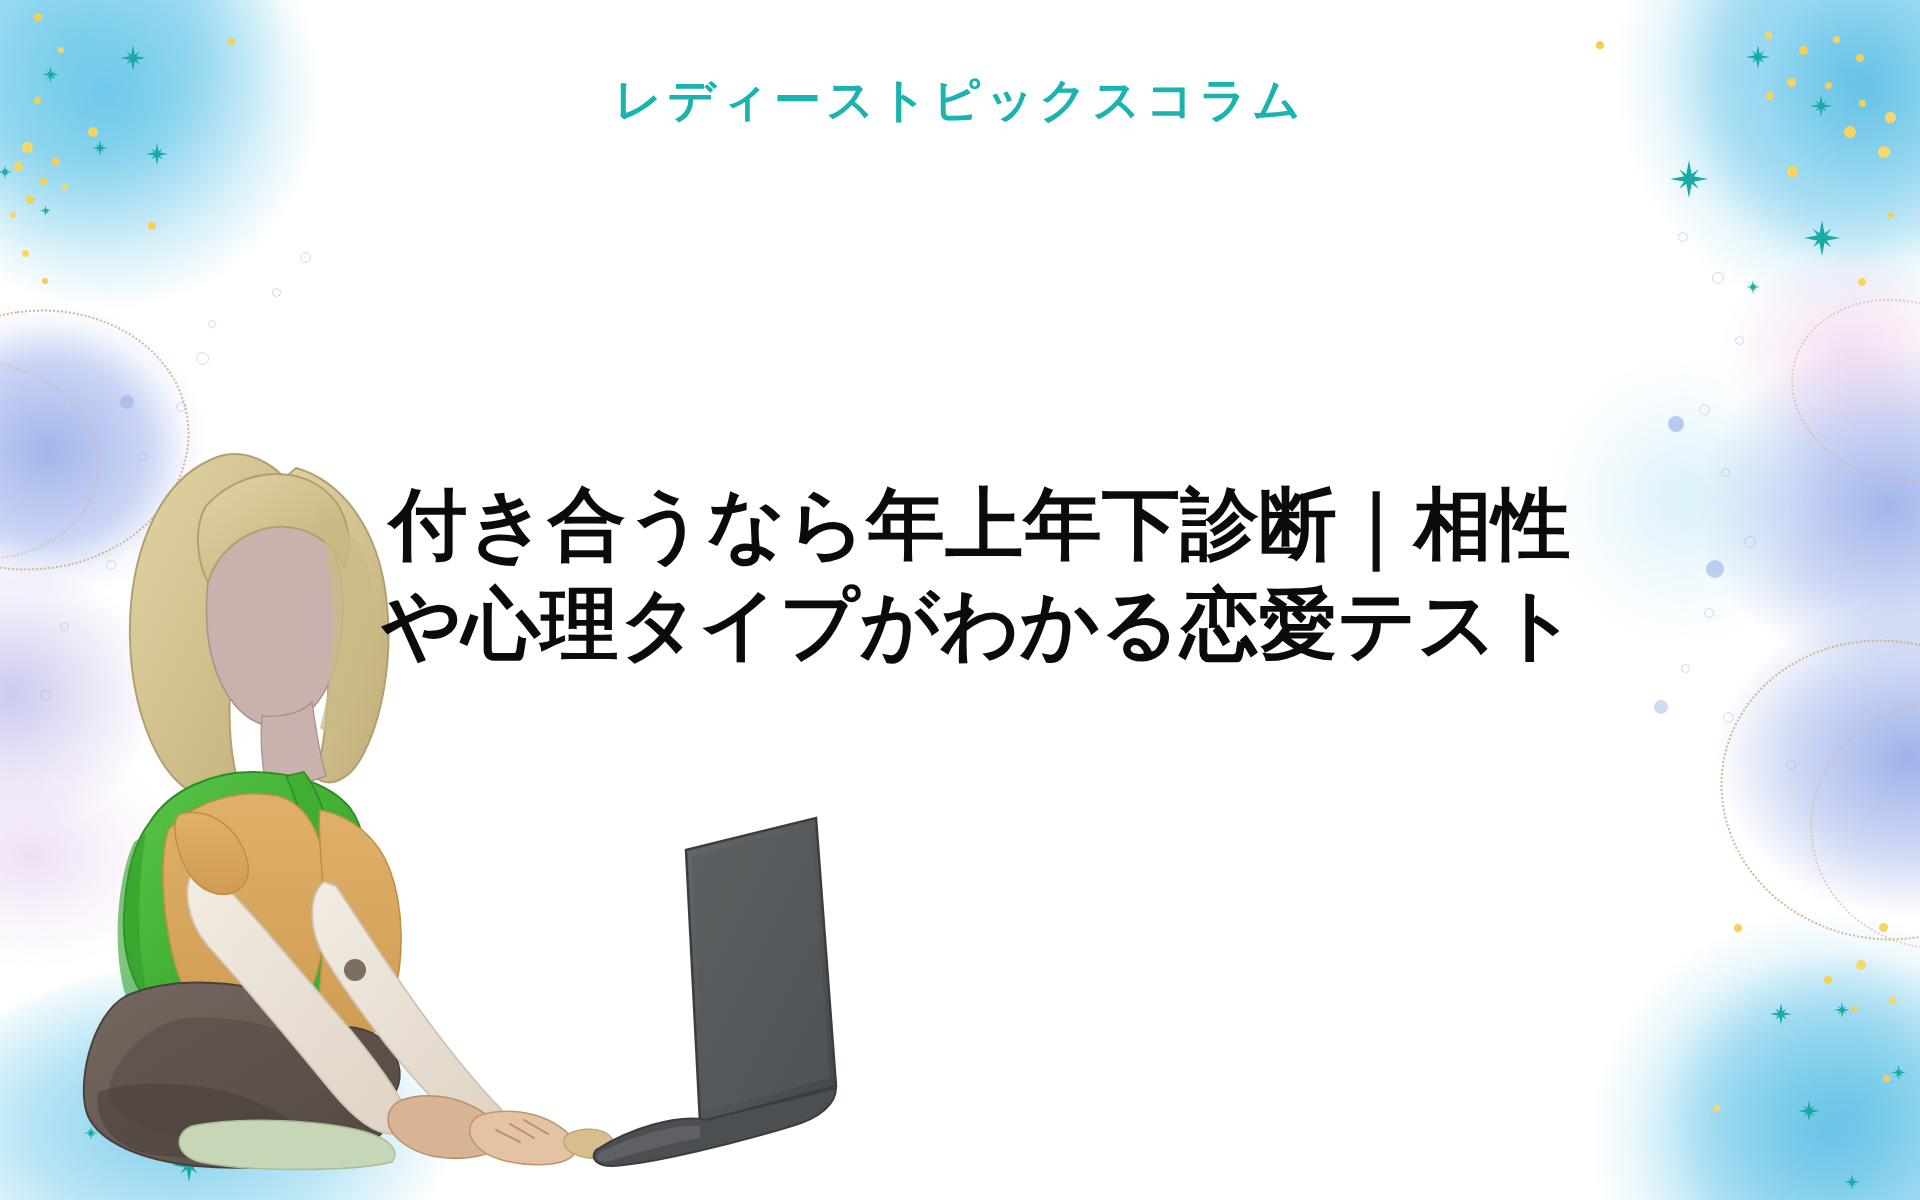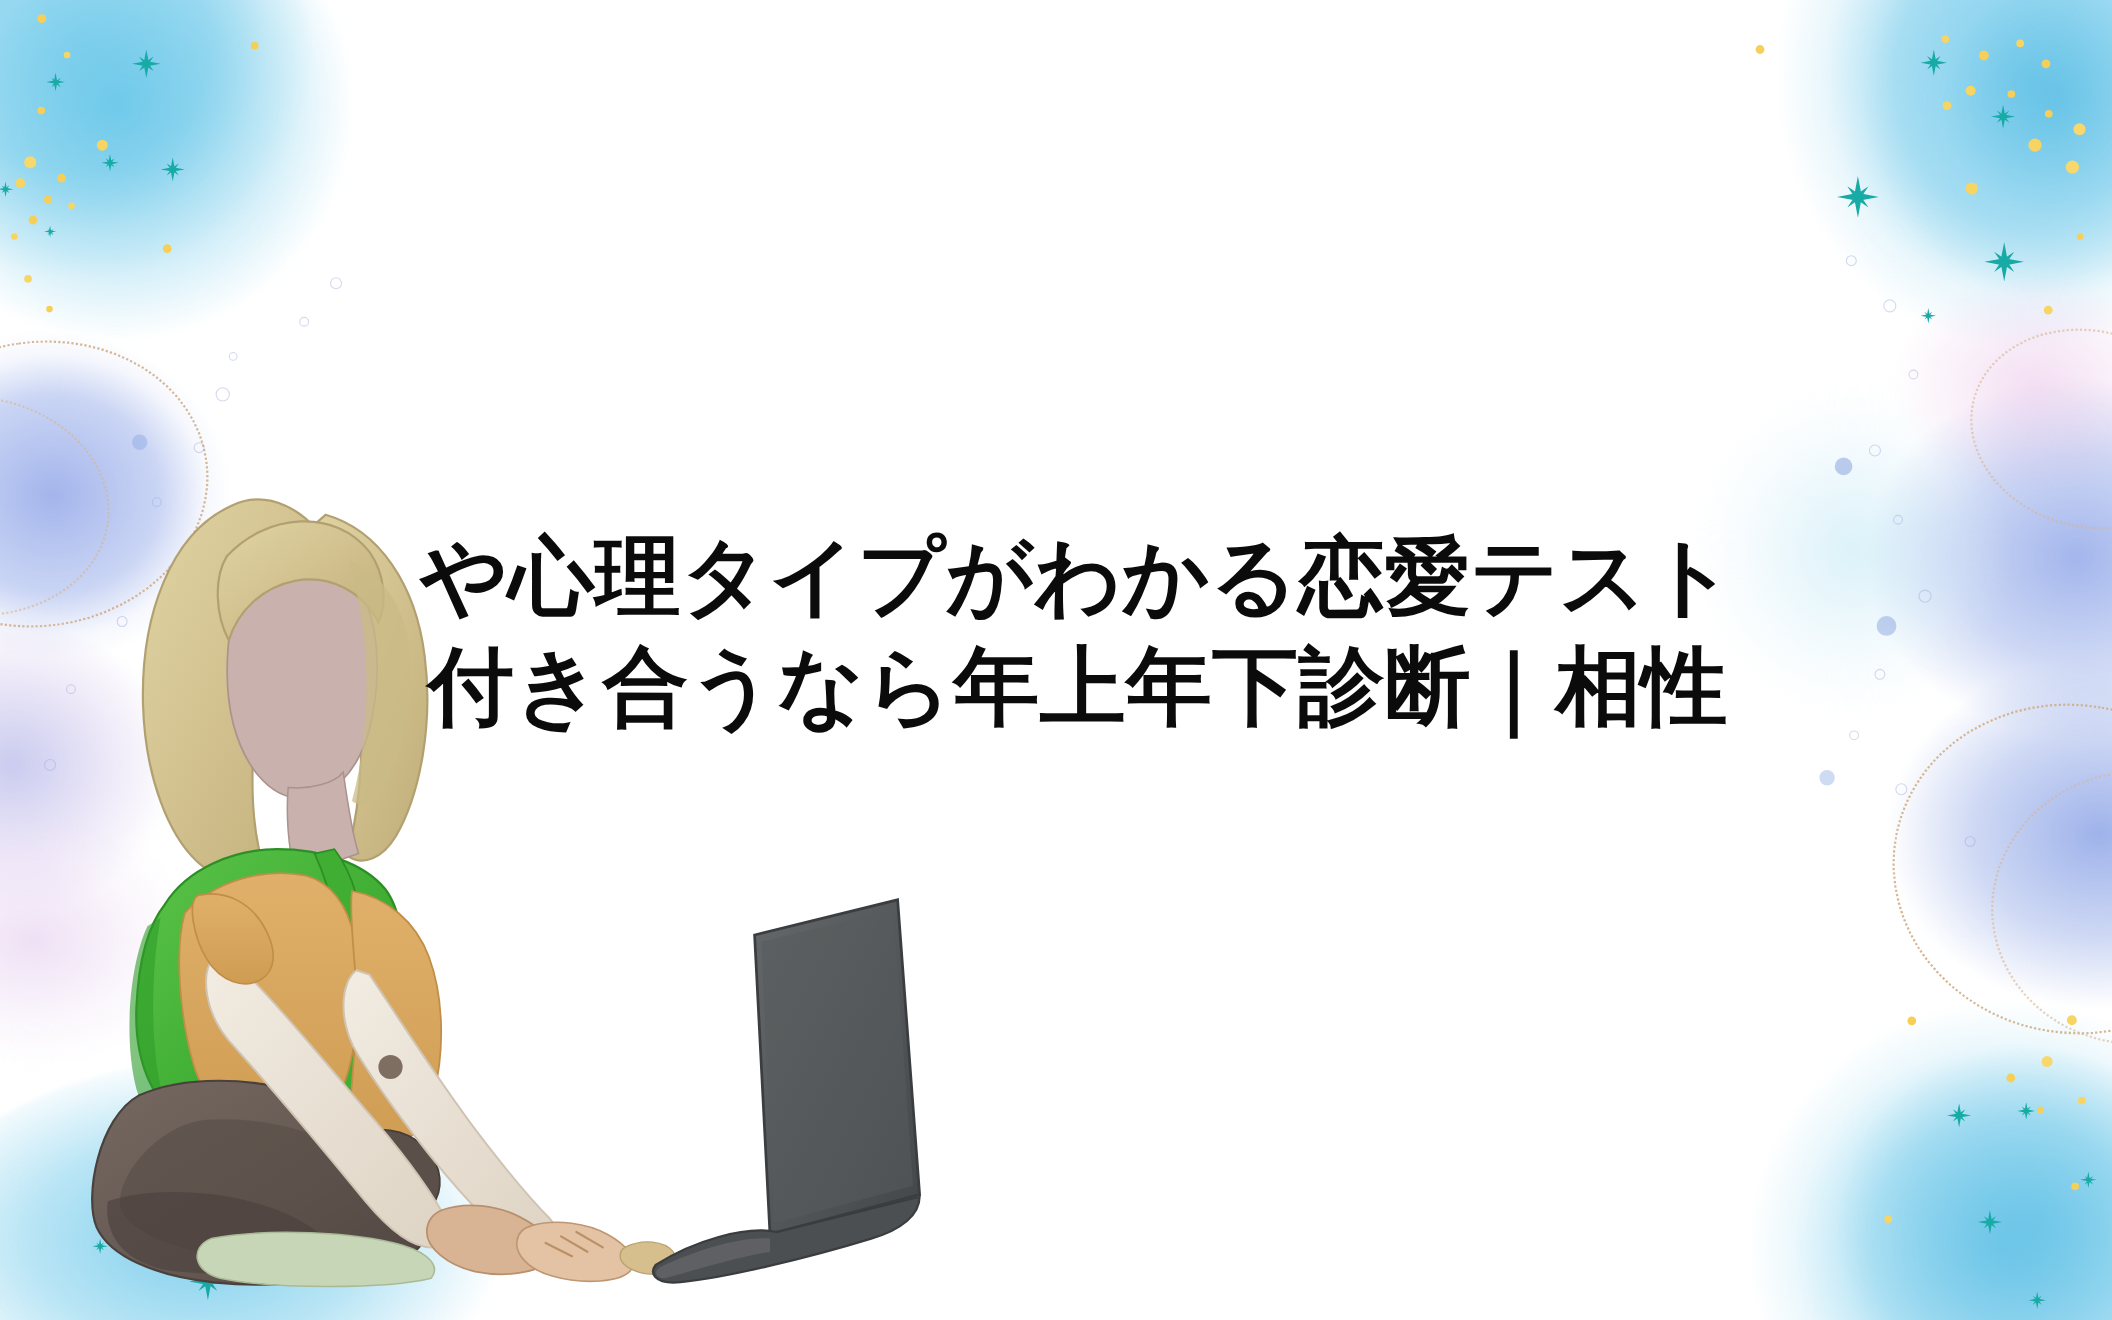--- a/index.html
+++ b/index.html
@@ -304,20 +304,21 @@
     <div class="ring" style="right:164px; top:536px; width:12px; height:12px;"></div>
     <div class="ring" style="right:206px; top:608px; width:10px; height:10px;"></div>
     <div class="ring" style="right:230px; top:664px; width:9px;  height:9px;"></div>
     <div class="ring" style="right:186px; top:712px; width:11px; height:11px;"></div>
     <div class="ring" style="right:124px; top:760px; width:10px; height:10px;"></div>
     <div class="dot" style="right:236px; top:416px; width:16px; height:16px; background:rgba(130,158,222,.5);"></div>
     <div class="dot" style="right:196px; top:560px; width:18px; height:18px; background:rgba(128,156,222,.45);"></div>
     <div class="dot" style="right:252px; top:700px; width:14px; height:14px; background:rgba(136,164,224,.4);"></div>
   </div>
 
+  <div class="header-label" style="color: rgb(27, 179, 176);">レディーストピックスコラム</div>
 
   <div class="illustration">
     <svg viewBox="0 0 850 790" xmlns="http://www.w3.org/2000/svg" aria-hidden="true">
       <defs>
         <linearGradient id="hairG" x1="0" y1="0" x2="1" y2="1">
           <stop offset="0%" stop-color="#e0d3a3"></stop>
           <stop offset="45%" stop-color="#d3c391"></stop>
           <stop offset="100%" stop-color="#c0ae78"></stop>
         </linearGradient>
         <linearGradient id="topG" x1="0" y1="0" x2="1" y2="1">
@@ -428,17 +429,17 @@
 
       <path d="M596,740 C630,718 678,704 706,710 L836,678
                C836,694 820,708 792,716 C740,732 652,754 612,756
                C596,756 590,748 596,740 Z" fill="#4c4f51" stroke="#3a3d3f" stroke-width="2"></path>
       <path d="M600,742 C634,726 674,714 700,716 L700,728
                C664,734 622,748 604,752 C596,752 594,746 600,742 Z" fill="#6a6d6f" opacity=".6"></path>
     </svg>
   </div>
 
   <div class="title-block">
+    <div class="title-line" style="color: rgb(11, 11, 11);">付き合うなら年上年下診断｜相性</div>
     <div class="title-line" style="color: rgb(11, 11, 11);">や心理タイプがわかる恋愛テスト</div>
-    <div class="title-line" style="color: rgb(11, 11, 11);">付き合うなら年上年下診断｜相性</div>
   </div>
 
 </div>
 
 </body></html>

